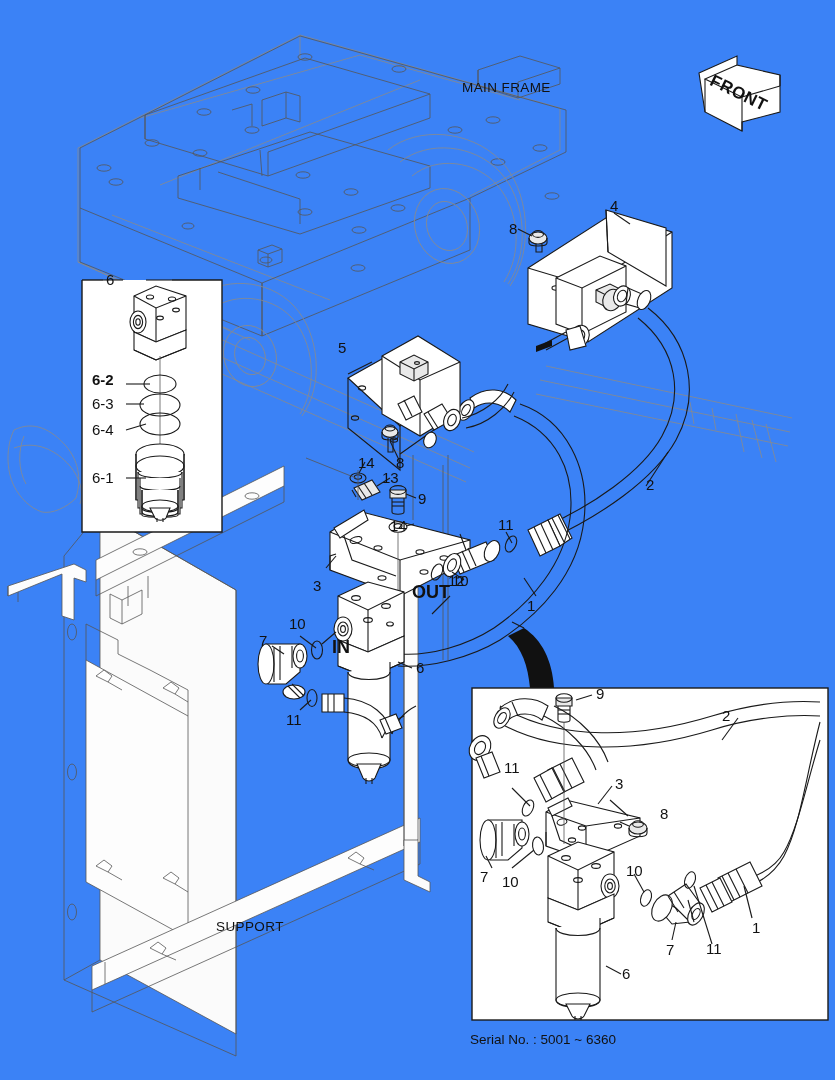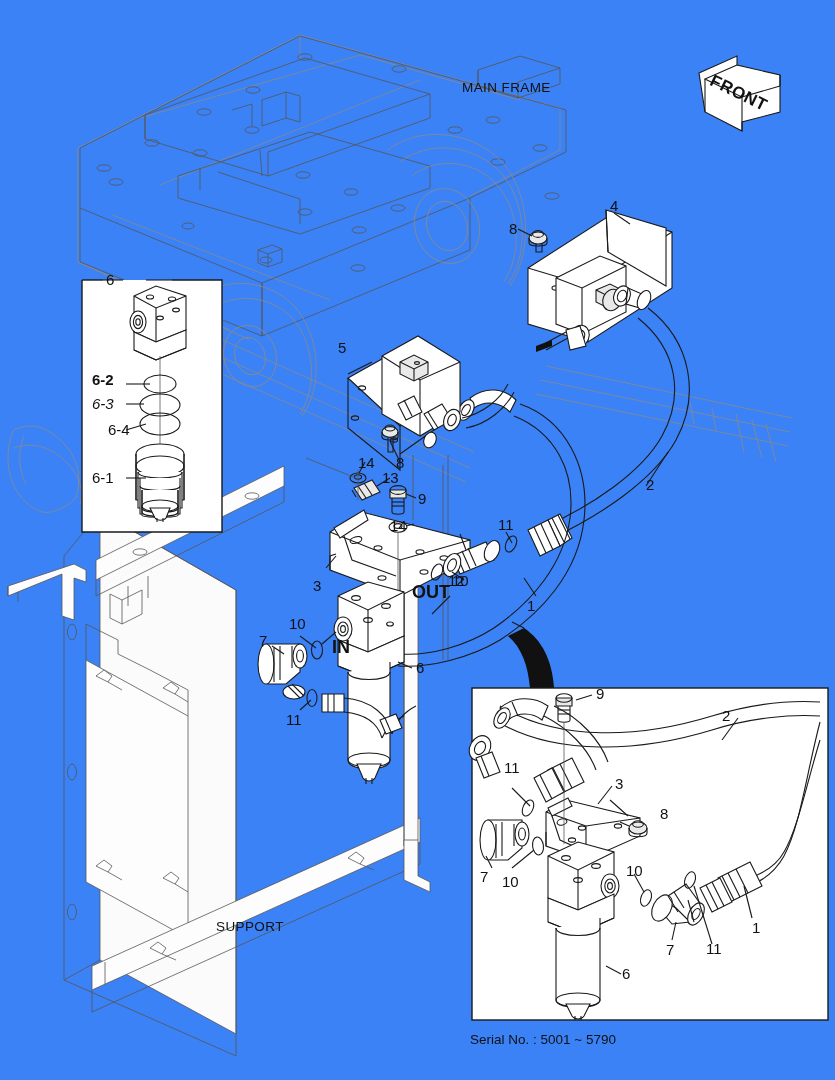--- a/index.html
+++ b/index.html
@@ -676,31 +676,31 @@
     <path class="lead" d="M512 868 L534 850"></path>
     <path class="lead" d="M621 974 L606 966"></path>
     <path class="lead" d="M672 940 L676 922"></path>
     <path class="lead" d="M634 874 L644 892"></path>
     <path class="lead" d="M712 944 L694 886"></path>
     <path class="lead" d="M752 918 L744 886"></path>
   </svg>
 
   <div class="lbl cap" style="left:462px;top:81px;">MAIN FRAME</div>
   <div class="lbl cap" style="left:216px;top:920px;">SUPPORT</div>
-  <div class="lbl serial" style="left:470px;top:1033px;">Serial No. : 5001 ~ 5790</div>
+  <div class="lbl serial" style="left:470px;top:1033px;">Serial No. : 5001 ~ 6360</div>
 
   <div class="lbl" style="left:715px;top:72px;font-size:17px;font-weight:bold;transform:rotate(26deg);transform-origin:left top;letter-spacing:.5px;">FRONT</div>
 
   <div class="lbl portlbl" style="left:412px;top:583px;">OUT</div>
   <div class="lbl portlbl" style="left:332px;top:638px;">IN</div>
 
   <div class="lbl num" style="left:106px;top:272px;">6</div>
   <div class="lbl num" style="left:92px;top:372px;font-weight:bold;">6-2</div>
-  <div class="lbl num" style="left:92px;top:396px;font-style:italic;">6-3</div>
-  <div class="lbl num" style="left:108px;top:422px;">6-4</div>
+  <div class="lbl num" style="left:92px;top:396px;">6-3</div>
+  <div class="lbl num" style="left:92px;top:422px;">6-4</div>
   <div class="lbl num" style="left:92px;top:470px;">6-1</div>
 
   <div class="lbl num" style="left:610px;top:198px;">4</div>
   <div class="lbl num" style="left:509px;top:221px;">8</div>
   <div class="lbl num" style="left:646px;top:477px;">2</div>
   <div class="lbl num" style="left:527px;top:598px;">1</div>
   <div class="lbl num" style="left:338px;top:340px;">5</div>
   <div class="lbl num" style="left:396px;top:455px;">8</div>
   <div class="lbl num" style="left:358px;top:455px;">14</div>
   <div class="lbl num" style="left:382px;top:470px;">13</div>

